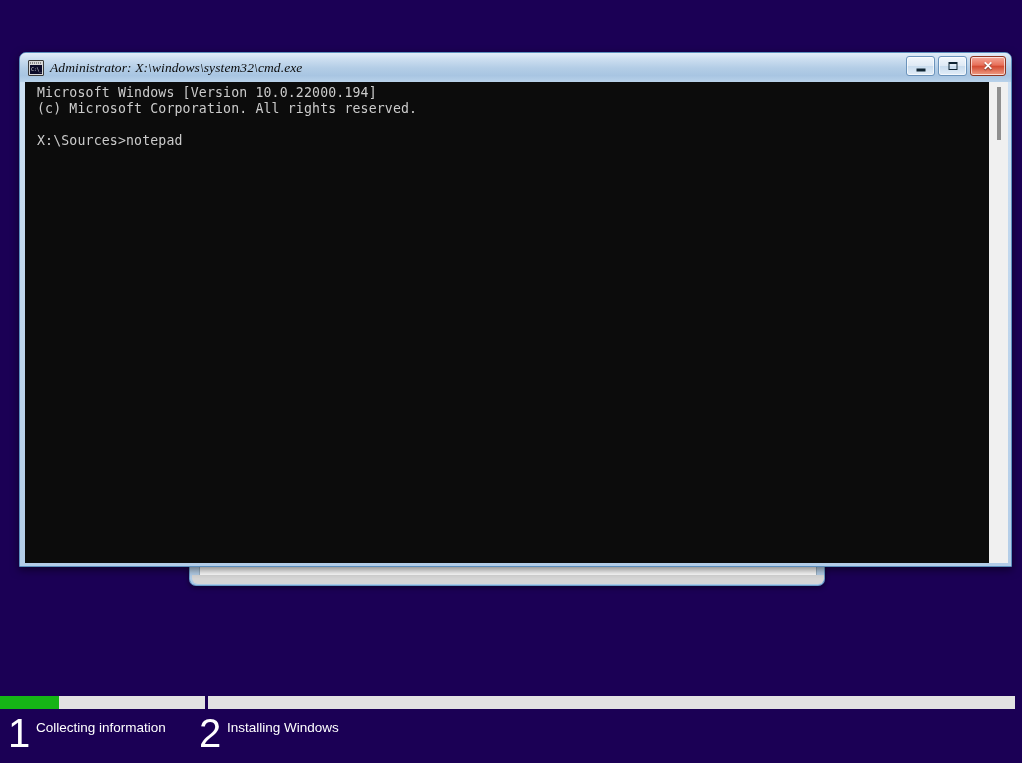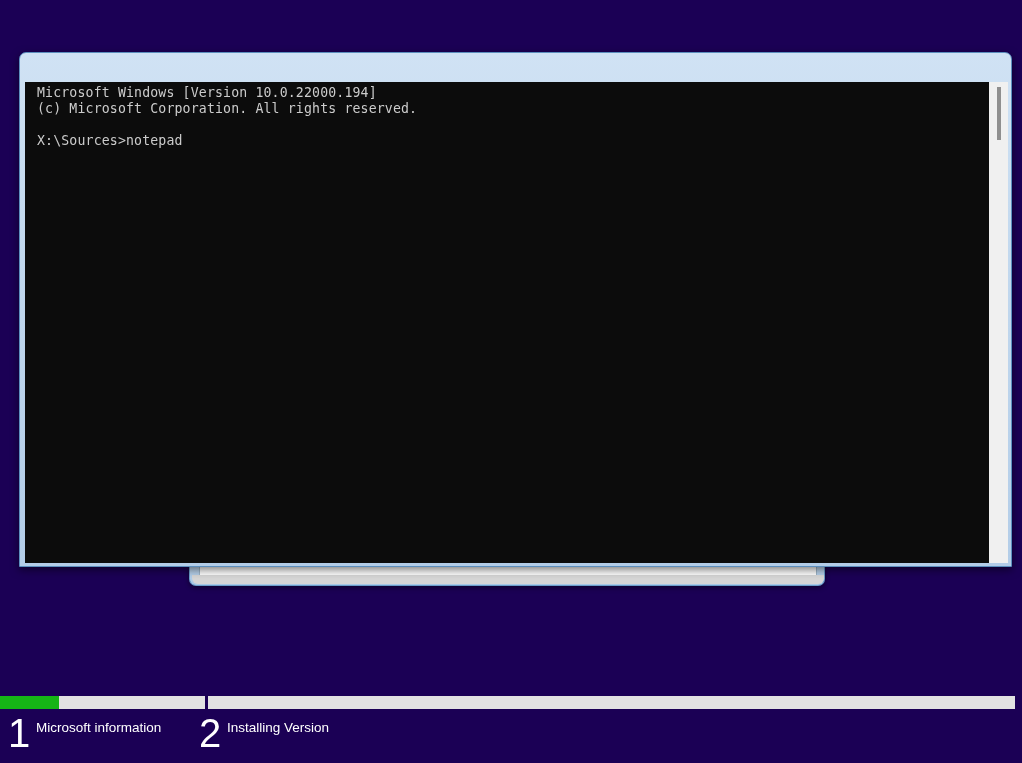--- a/index.html
+++ b/index.html
@@ -315,20 +315,38 @@
 <div id="desktop" style="background: rgb(27, 0, 85);">
 
   <div id="notepad-window">
     <div id="notepad-frame-line"></div>
     <div id="notepad-client"></div>
     <div id="notepad-statusbar"></div>
   </div>
 
   <div id="cmd-window">
 
+    <div id="cmd-titlebar">
+      <div id="cmd-icon">
+        <div id="cmd-icon-screen">C:\_</div>
+      </div>
+      <div id="cmd-title-text">Administrator: X:\windows\system32\cmd.exe</div>
+
+      <div id="cmd-window-buttons">
+        <div class="winbtn" id="btn-minimize">
+          <span class="winbtn-glyph"></span>
+        </div>
+        <div class="winbtn" id="btn-maximize">
+          <span class="winbtn-glyph"></span>
+        </div>
+        <div class="winbtn" id="btn-close">
+          <span class="winbtn-glyph">✕</span>
+        </div>
+      </div>
+    </div>
 
     <div id="cmd-body">
       <div id="cmd-console" style="background: rgb(12, 12, 12);">
         <div id="cmd-console-text" style="color: rgb(204, 204, 204);">Microsoft Windows [Version 10.0.22000.194]
 (c) Microsoft Corporation. All rights reserved.
 
 X:\Sources&gt;notepad</div>
       </div>
       <div id="cmd-scrollbar">
         <div id="cmd-scrollbar-thumb"></div>
@@ -344,23 +362,23 @@
         <div class="setup-seg-fill" id="setup-seg-1-fill" style="width: 29%; background: rgb(22, 181, 22);"></div>
       </div>
       <div class="setup-seg" id="setup-seg-2" style="background: rgb(226, 226, 226);">
         <div class="setup-seg-fill" id="setup-seg-2-fill" style="width: 0%; background: rgb(22, 181, 22);"></div>
       </div>
     </div>
 
     <div id="setup-steps">
       <div class="setup-step" id="setup-step-1">
         <div class="setup-step-num">1</div>
-        <div class="setup-step-label">Microsoft information</div>
+        <div class="setup-step-label">Collecting information</div>
       </div>
       <div class="setup-step" id="setup-step-2">
         <div class="setup-step-num">2</div>
-        <div class="setup-step-label">Installing Version</div>
+        <div class="setup-step-label">Installing Windows</div>
       </div>
     </div>
 
   </div>
 
 </div>
 
 </body></html>

